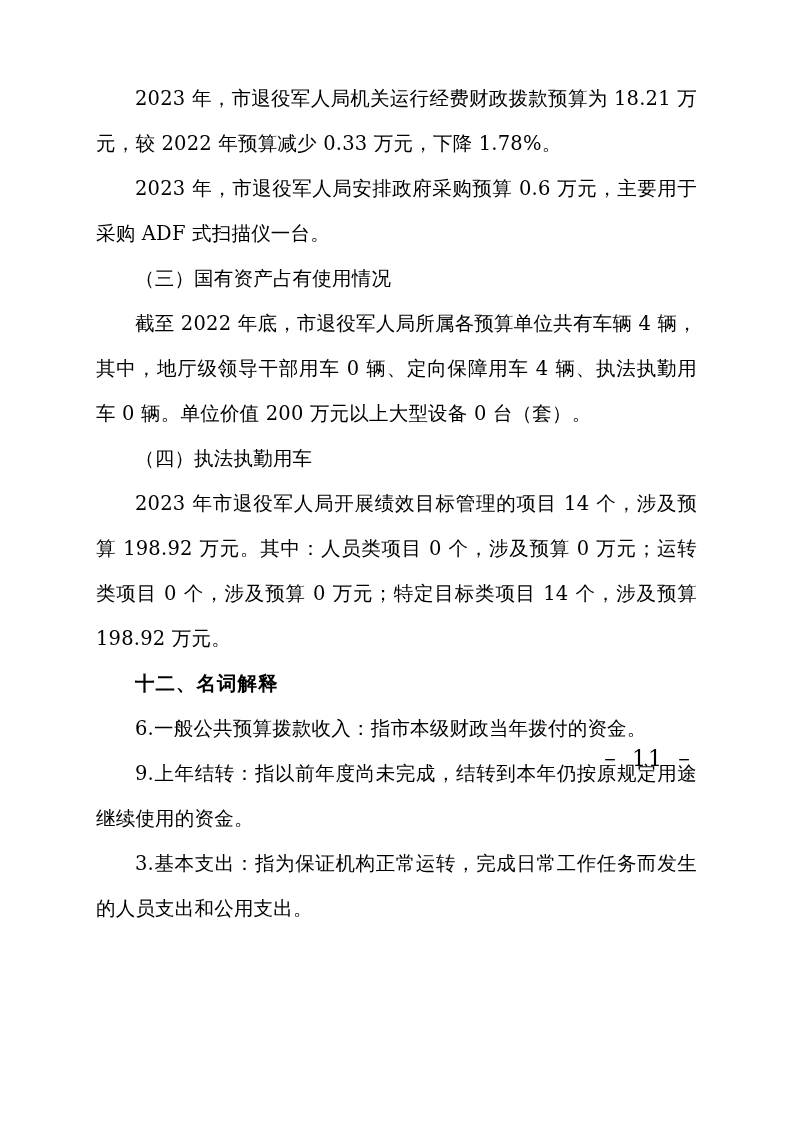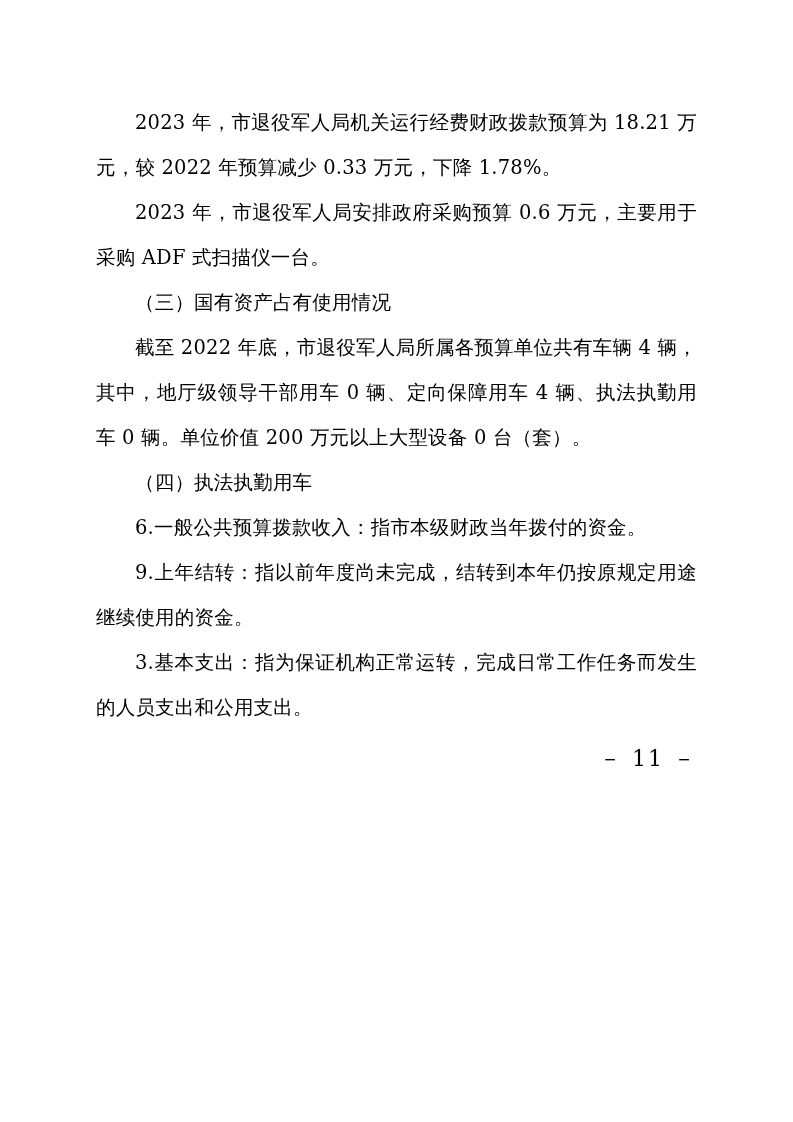--- a/index.html
+++ b/index.html
@@ -13,21 +13,21 @@
     font-family: "DejaVu Serif", "Liberation Serif", serif;
     color: #000000;
     position: relative;
     overflow: hidden;
   }
   .page {
     position: relative;
     width: 793px;
     height: 872px;
     box-sizing: border-box;
-    padding: 100px 96px 60px 96px;
+    padding: 76px 96px 60px 96px;
   }
   .doc-body {
     font-size: 19.5px;
     line-height: 45px;
     letter-spacing: 0.2px;
     text-align: justify;
     text-justify: inter-ideograph;
   }
   p.para {
     margin: 0;
@@ -57,18 +57,20 @@
 </head>
 <body>
 
 <div class="page">
   <div class="doc-body">
     <p class="para">2023 年，市退役军人局机关运行经费财政拨款预算为 18.21 万元，较 2022 年预算减少 0.33 万元，下降 1.78%。</p>
     <p class="para">2023 年，市退役军人局安排政府采购预算 0.6 万元，主要用于采购 ADF 式扫描仪一台。</p>
     <p class="sub-heading">（三）国有资产占有使用情况</p>
     <p class="para">截至 2022 年底，市退役军人局所属各预算单位共有车辆 4 辆，其中，地厅级领导干部用车 0 辆、定向保障用车 4 辆、执法执勤用车 0 辆。单位价值 200 万元以上大型设备 0 台（套）。</p>
     <p class="sub-heading">（四）执法执勤用车</p>
+    <p class="para">2023 年市退役军人局开展绩效目标管理的项目 14 个，涉及预算 198.92 万元。其中：人员类项目 0 个，涉及预算 0 万元；运转类项目 0 个，涉及预算 0 万元；特定目标类项目 14 个，涉及预算 198.92 万元。</p>
+    <p class="heading">十二、名词解释</p>
     <p class="para">6.一般公共预算拨款收入：指市本级财政当年拨付的资金。</p>
     <p class="para">9.上年结转：指以前年度尚未完成，结转到本年仍按原规定用途继续使用的资金。</p>
     <p class="para">3.基本支出：指为保证机构正常运转，完成日常工作任务而发生的人员支出和公用支出。</p>
   </div>
   <div class="page-number">－ 11 －</div>
 </div>
 
 </body></html>

